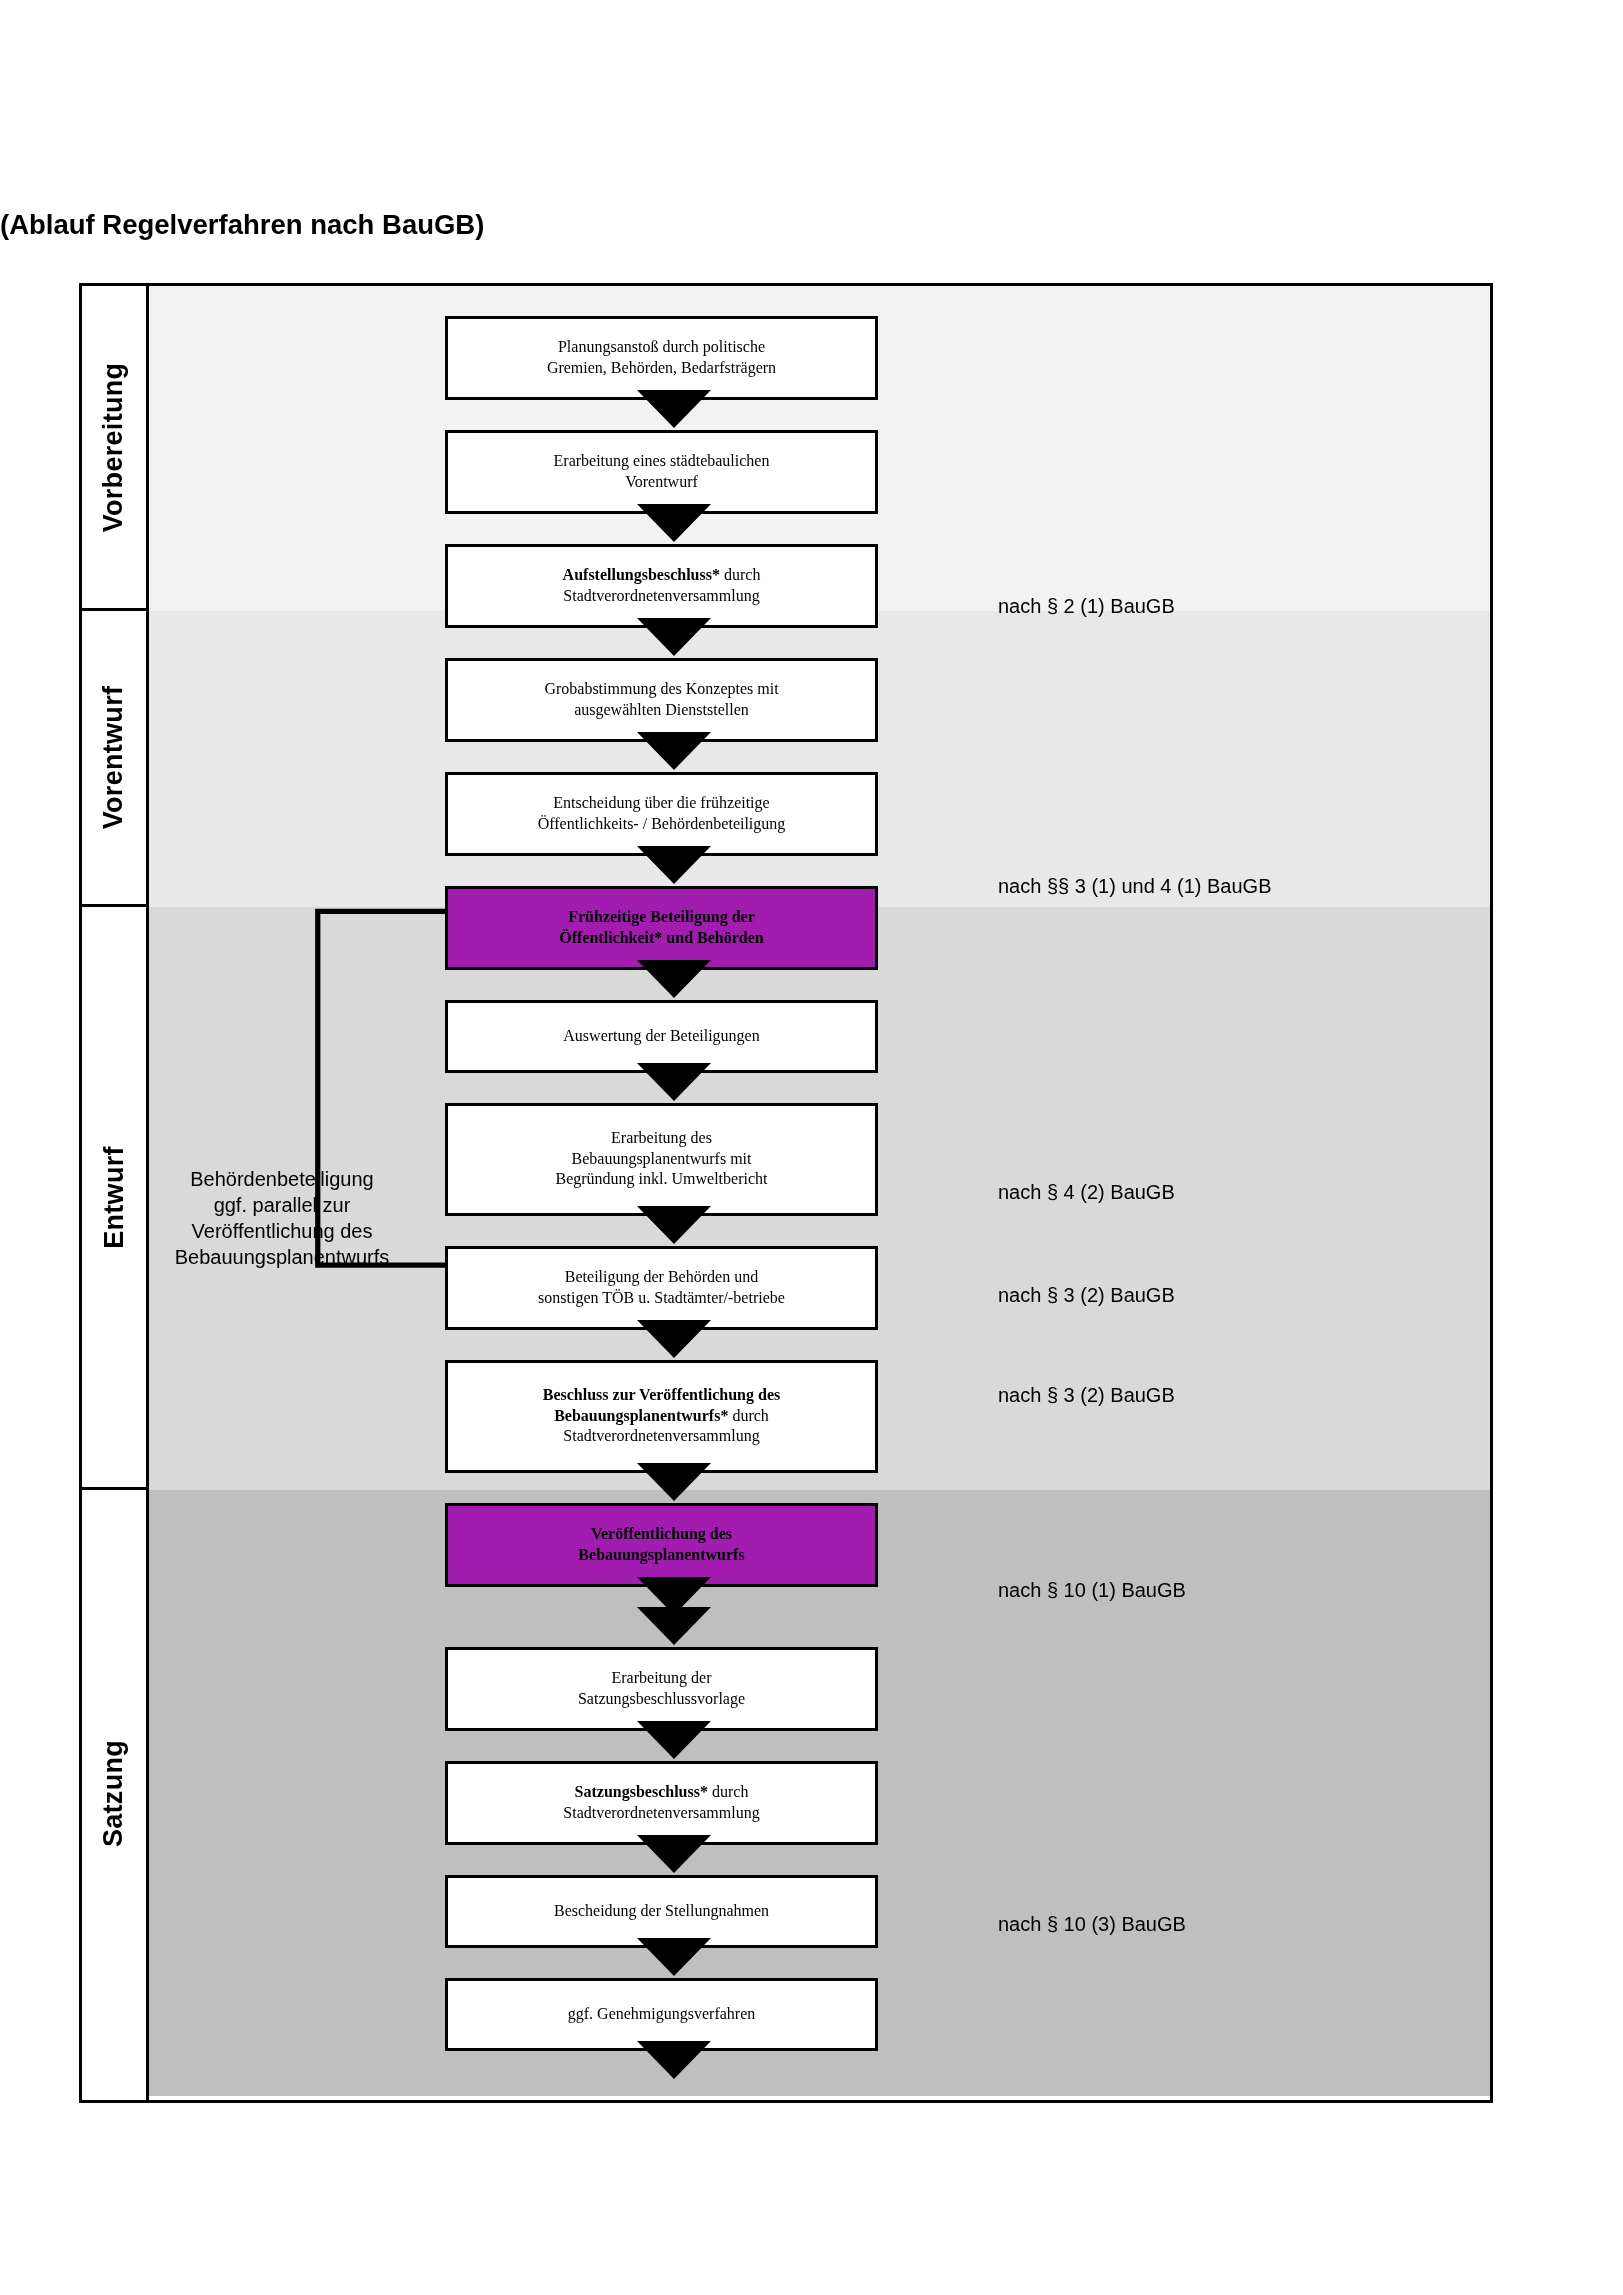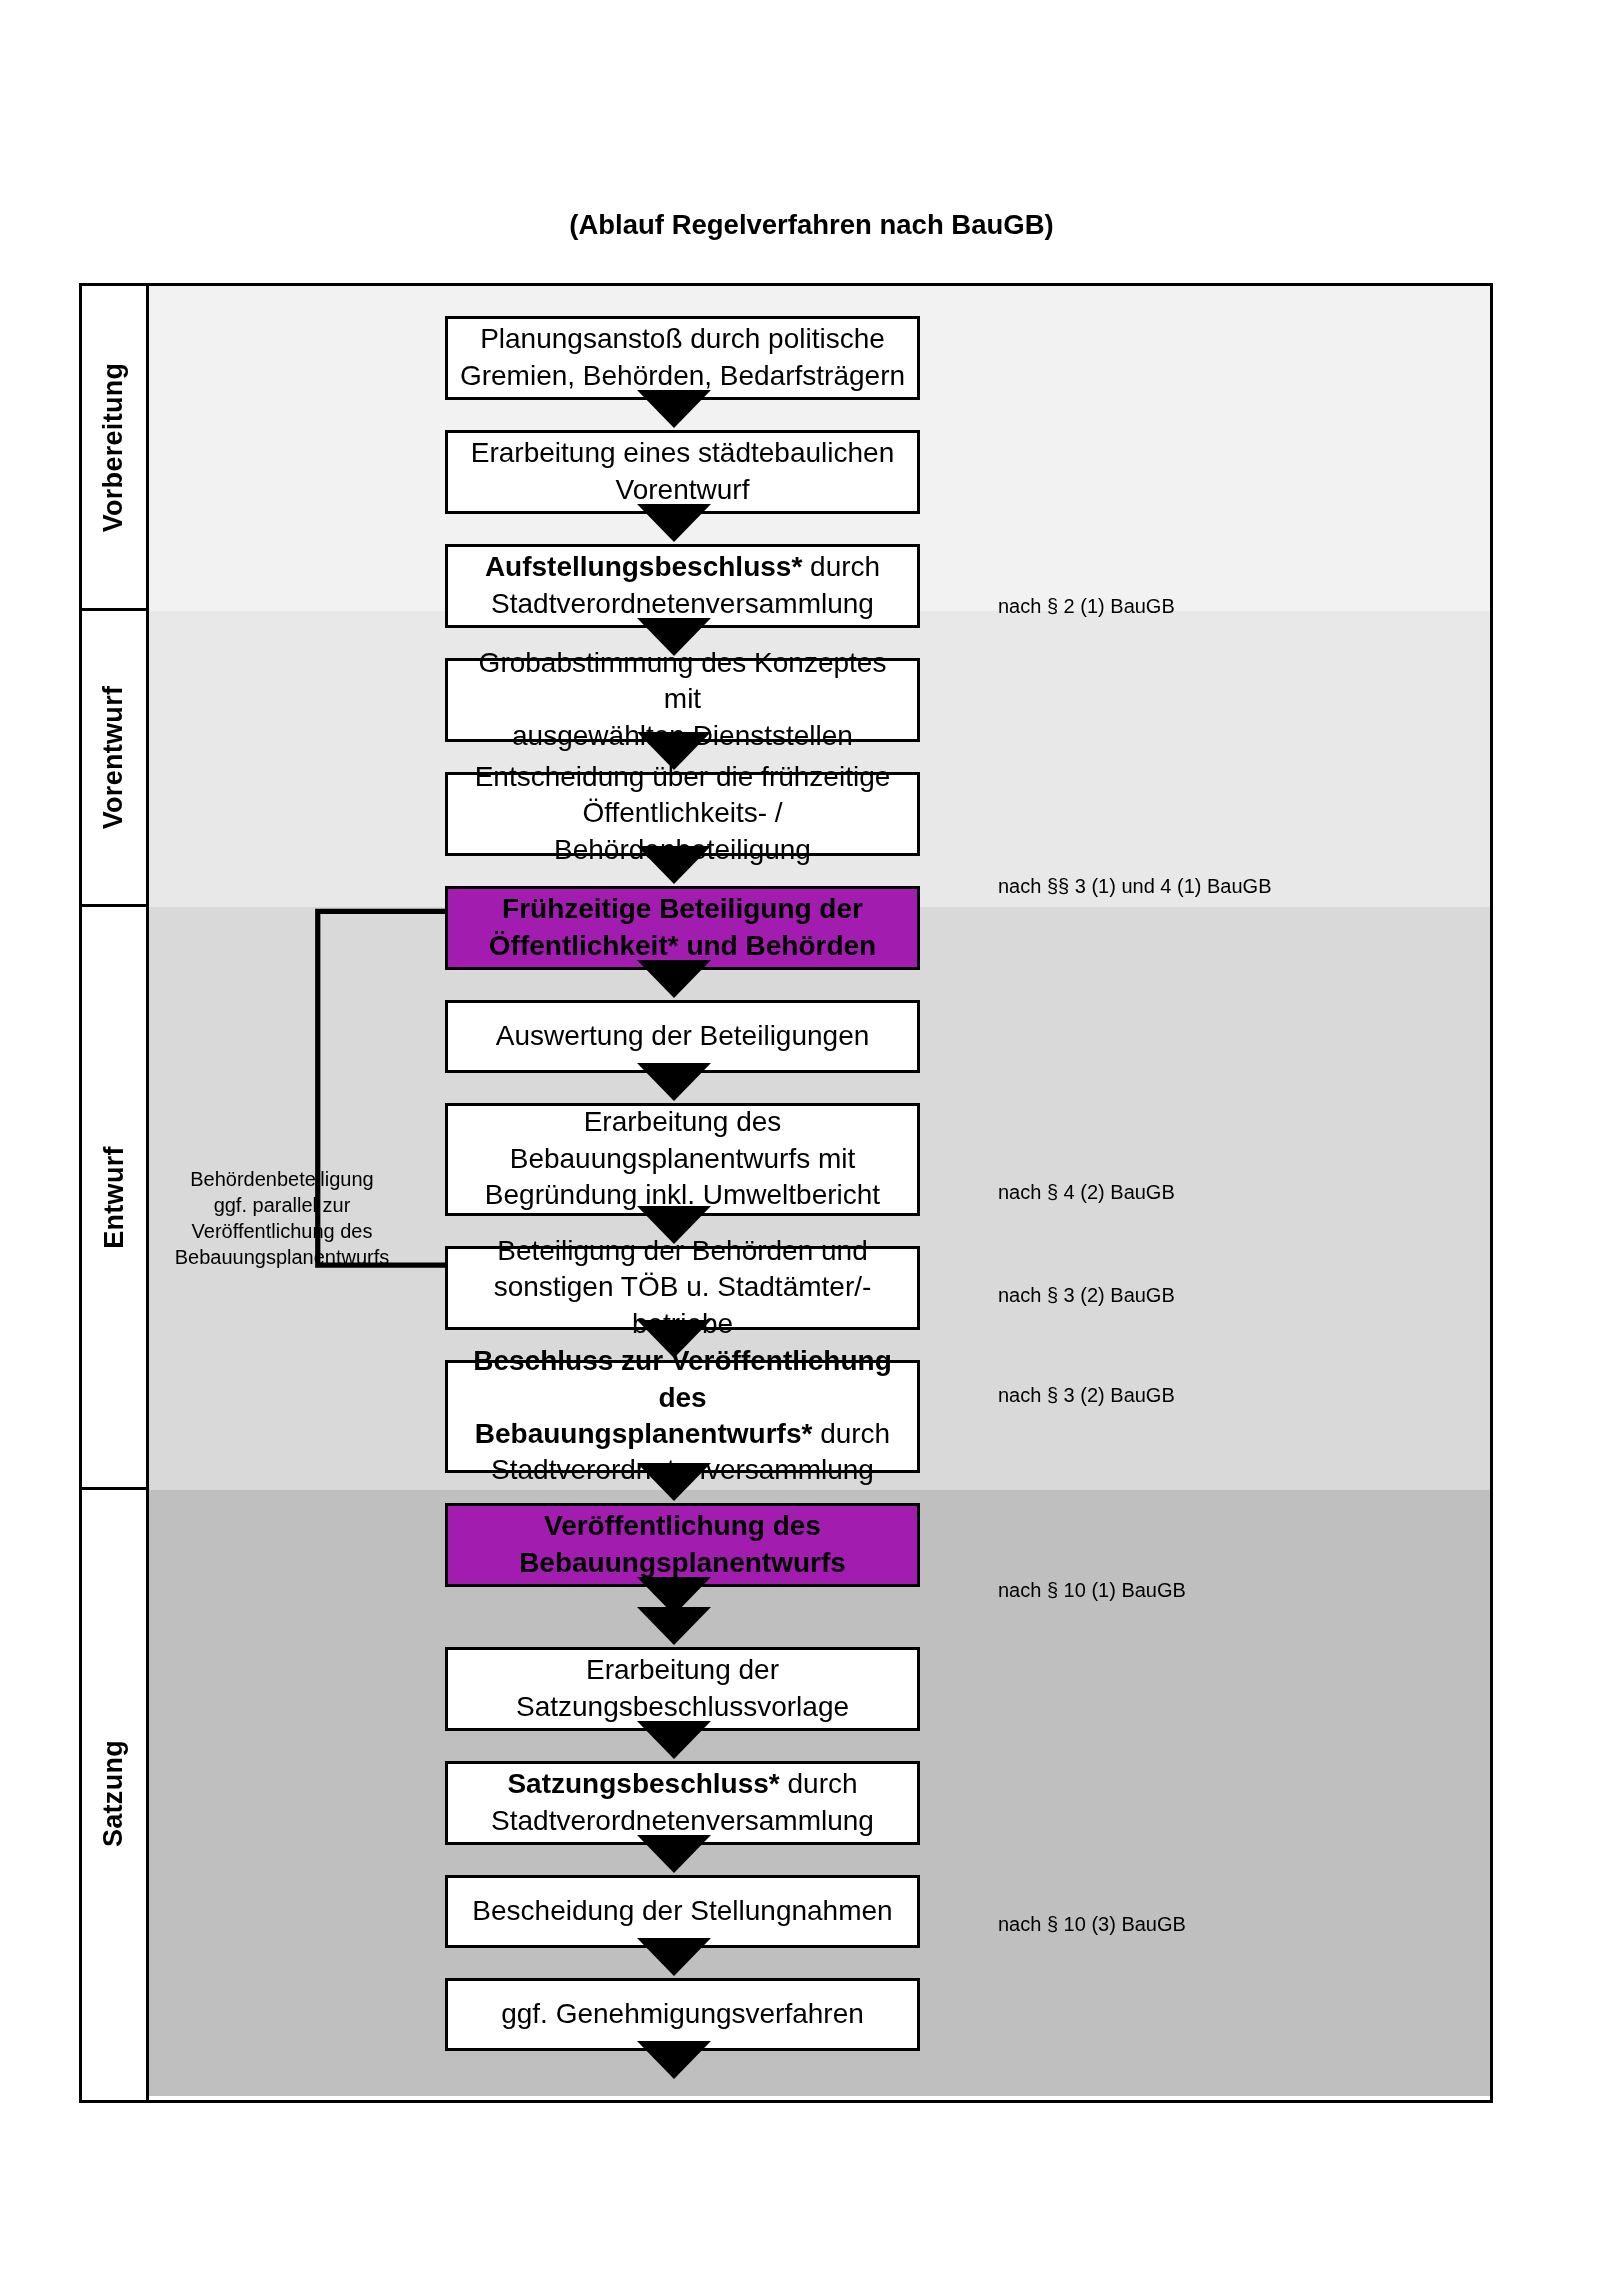--- a/index.html
+++ b/index.html
@@ -12,21 +12,21 @@
   }
   .page{position:relative;width:1623px;height:2295px;overflow:hidden;}
 
   
   .title{
     position:absolute;left:0;top:117px;width:1623px;
     text-align:center;font-size:45px;font-weight:bold;letter-spacing:0.3px;
   }
   .subtitle{
     position:absolute;left:0;top:209px;width:1623px;
-    text-align:center;font-size:27.5px;font-weight:bold;
+    font-size:27.5px;font-weight:bold;
   }
 
   
   .frame{
     position:absolute;left:79px;top:283px;width:1414px;height:1820px;
     border:3.3px solid #000;box-sizing:border-box;background:#ffffff;
   }
 
   
   .phasecol{
@@ -47,24 +47,25 @@
   
   .bands{position:absolute;left:67px;top:0;right:0;bottom:0;}
   .band{position:relative;width:100%;box-sizing:border-box;}
 
   
   .flowcol{
     position:absolute;left:363px;top:0;width:458px;
   }
   .node{
     position:relative;box-sizing:border-box;
-    width:475px;border:3.3px solid #000;background:#ffffff;
+    width:433px;border:3.3px solid #000;background:#ffffff;
     display:flex;align-items:center;justify-content:center;
-    text-align:center;font-size:28px;line-height:1.30;
+    text-align:center;font-size:16px;line-height:1.30;
     padding:6.5px 9.2px;
+    font-family:Liberation Serif, serif;
   }
   .node.blue{background:#a21caf;}
   .node b{font-weight:bold;}
   
   .arrow{
     position:relative;width:458px;height:30px;
   }
   .arrow::after{
     content:"";position:absolute;left:50%;top:-9.2px;transform:translateX(-50%);
     width:0;height:0;

